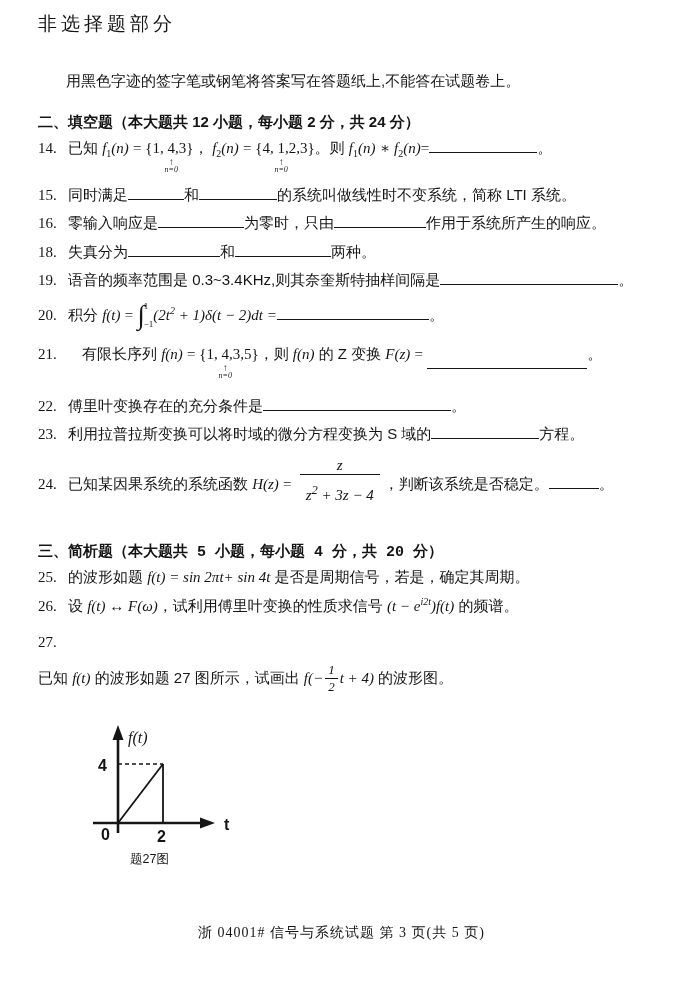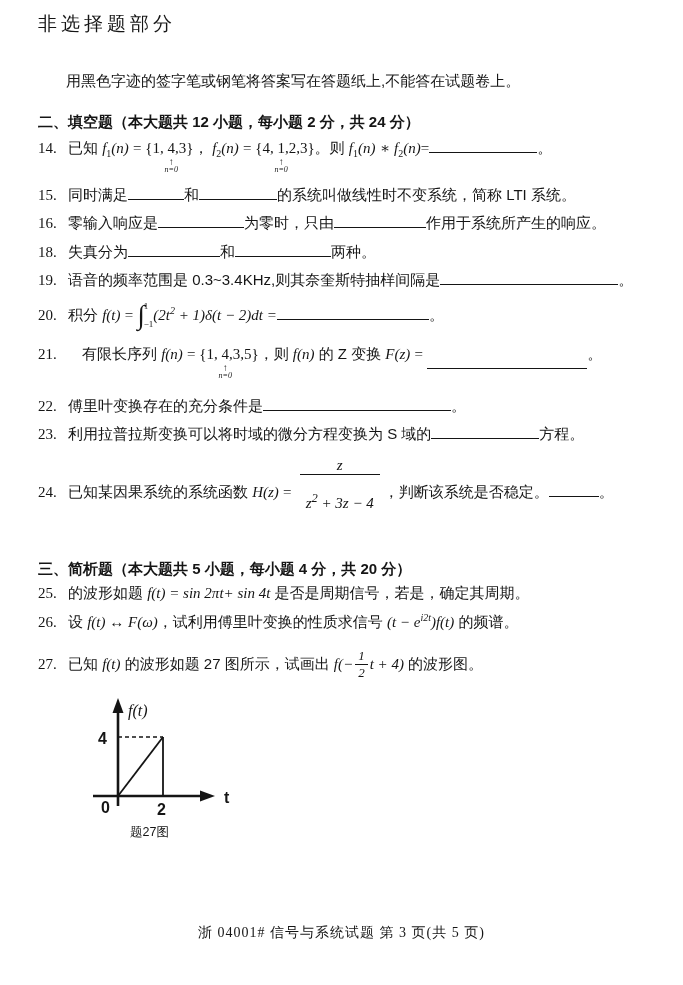--- a/index.html
+++ b/index.html
@@ -9,21 +9,21 @@
     font-family:"Liberation Sans",sans-serif;font-size:15px;line-height:1.3;
   }
   .inner{padding:12px 28px 0 38px;}
   .title{
     text-align:left;font-size:19px;font-weight:400;letter-spacing:4px;
     margin-bottom:34px;
   }
   .notice-label{font-weight:700;margin-bottom:7px;}
   .notice-text{margin-left:28px;margin-bottom:22px;}
   .sec-heading{font-weight:700;margin-bottom:5px;}
-  .sec-heading.brief{margin-top:0;}
+  .sec-heading.brief{margin-top:0;font-family:Liberation Mono, monospace;}
   
   .q{display:flex;align-items:baseline;margin-bottom:7px;}
   .qno{flex:0 0 30px;font-family:"Liberation Serif",serif;}
   .qbody{flex:1;}
   .qt{white-space:pre-wrap;}
   
   .m{font-family:"Liberation Serif","DejaVu Serif",serif;font-style:italic;}
   .mn{font-family:"Liberation Serif","DejaVu Serif",serif;font-style:normal;}
   .m sub,.mn sub{font-style:normal;font-size:10px;vertical-align:-4px;font-family:"Liberation Serif",serif;}
   .m sup,.mn sup{font-style:italic;font-size:10px;vertical-align:6px;font-family:"Liberation Serif",serif;}
@@ -44,33 +44,33 @@
   
   .intwrap{display:inline-flex;align-items:center;vertical-align:middle;}
   .int-sign{font-family:"Liberation Serif",serif;font-size:27px;line-height:1;font-style:normal;}
   .lims{display:inline-flex;flex-direction:column;justify-content:space-between;height:30px;
         font-size:9px;font-family:"Liberation Serif",serif;margin-left:-1px;}
   .lims .lo{font-style:normal;}
   
   .frac{display:inline-flex;flex-direction:column;align-items:center;vertical-align:middle;
         font-family:"Liberation Serif",serif;font-style:italic;margin:0 4px;}
   .frac .num{padding:0 6px;line-height:1.15;}
-  .frac .den{border-top:1.4px solid #151515;padding:16px 6px;line-height:1.25;}
+  .frac .den{border-top:1.4px solid #151515;padding:8px 6px;line-height:1.25;}
   .frac.small{font-size:13px;margin:0 2px;}
   .frac.small .num{padding:0 3px;}
   .frac.small .den{padding:0 3px;}
   .tall{margin-bottom:26px;gap:14px;}     
   .q20row{margin-bottom:13px;}
   .q24row{margin-bottom:30px;}
   .q14row{margin-bottom:24px;}
   .q17row{margin-bottom:9px;}
   .q19row{margin-bottom:10px;justify-content:flex-end;}
   .q23row{margin-bottom:12px;}
   .q26row{margin-bottom:17px;}
-  .q27row{margin-bottom:15px;}
+  .q27row{margin-bottom:28px;flex-direction:column;}
   .q13row{margin-bottom:5px;}
   
   .figure-block{margin-left:50px;}
   .figure-block svg{display:block;}
   .footer{
     position:absolute;left:0;right:0;top:924px;text-align:center;
     font-family:"Liberation Serif",serif;font-size:14px;letter-spacing:1px;
   }
 </style>
 </head>

